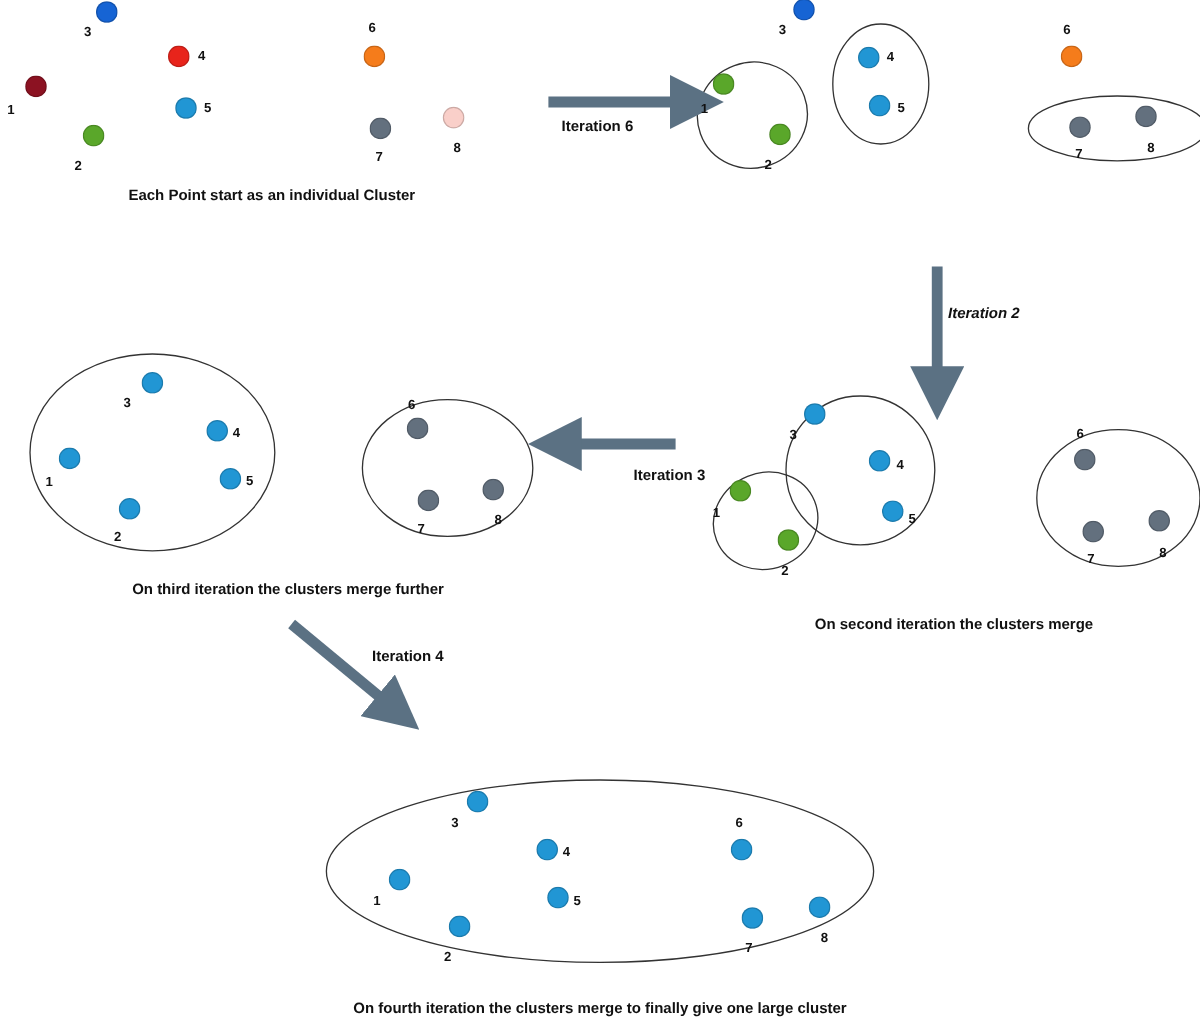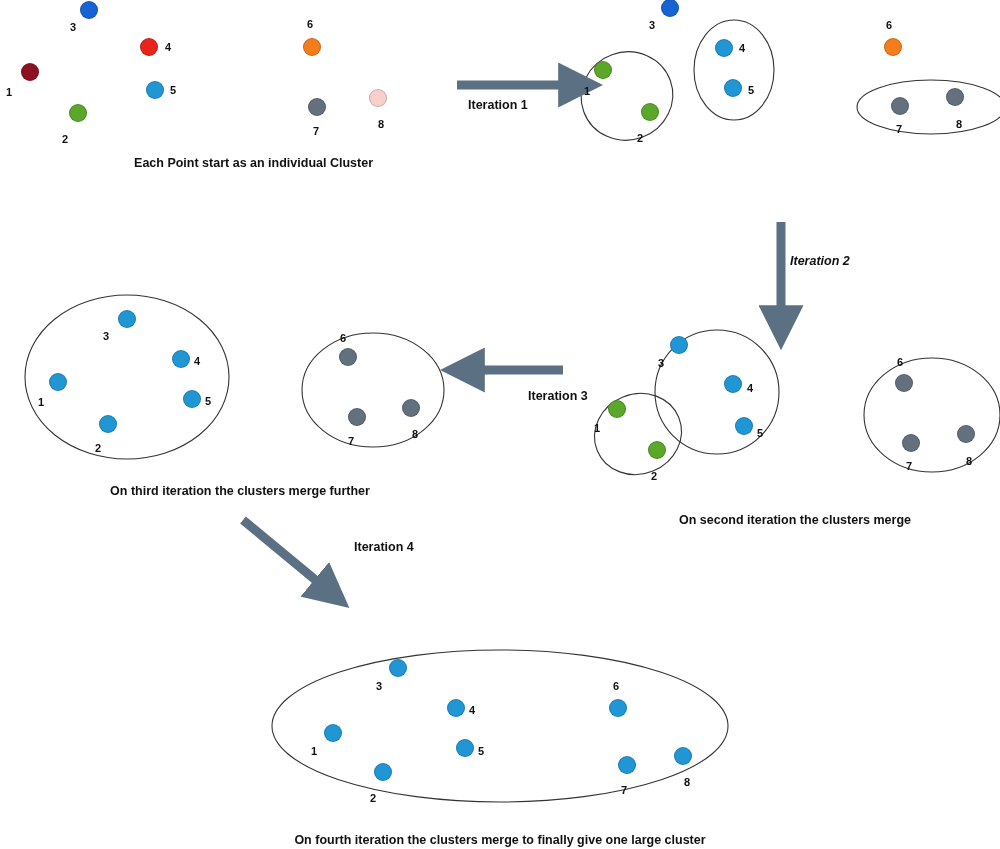--- a/index.html
+++ b/index.html
@@ -219,23 +219,23 @@
     <div class="point" style="left:609px;top:699px;width:18px;height:18px;background:#2196d4;"></div>
     <div class="plabel" style="left:613px;top:680px;">6</div>
 
     <div class="point" style="left:618px;top:756px;width:18px;height:18px;background:#2196d4;"></div>
     <div class="plabel" style="left:621px;top:784px;">7</div>
 
     <div class="point" style="left:674px;top:747px;width:18px;height:18px;background:#2196d4;"></div>
     <div class="plabel" style="left:684px;top:776px;">8</div>
   </div>
 
-  <div class="arrowlabel" style="left:468px;top:98px;">Iteration 1</div>
+  <div class="arrowlabel" style="left:468px;top:98px;">Iteration 6</div>
   <div class="arrowlabel" style="left:790px;top:254px;font-style:italic;">Iteration 2</div>
   <div class="arrowlabel" style="left:483px;top:389px;padding-left:45px;">Iteration 3</div>
-  <div class="arrowlabel" style="left:310px;top:540px;margin-left:44px;">Iteration 4</div>
-
-  <div class="caption" style="left:48px;top:155px;width:325px;text-align:right;">Each Point start as an individual Cluster</div>
+  <div class="arrowlabel" style="left:310px;top:540px;">Iteration 4</div>
+
+  <div class="caption" style="left:64px;top:155px;width:325px;">Each Point start as an individual Cluster</div>
   <div class="caption" style="left:655px;top:512px;width:280px;">On second iteration the clusters merge</div>
   <div class="caption" style="left:40px;top:483px;width:400px;">On third iteration the clusters merge further</div>
   <div class="caption" style="left:240px;top:832px;width:520px;">On fourth iteration the clusters merge to finally give one large cluster</div>
 
 </div>
 
 </body></html>

